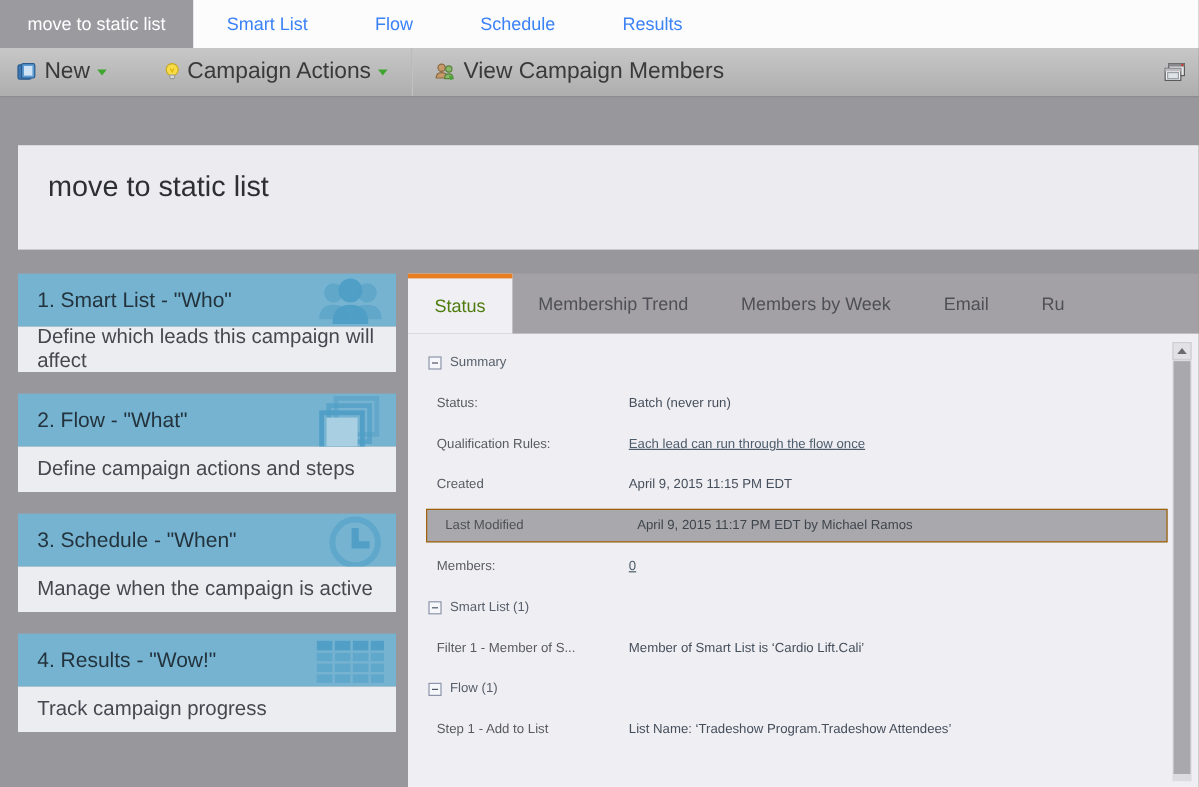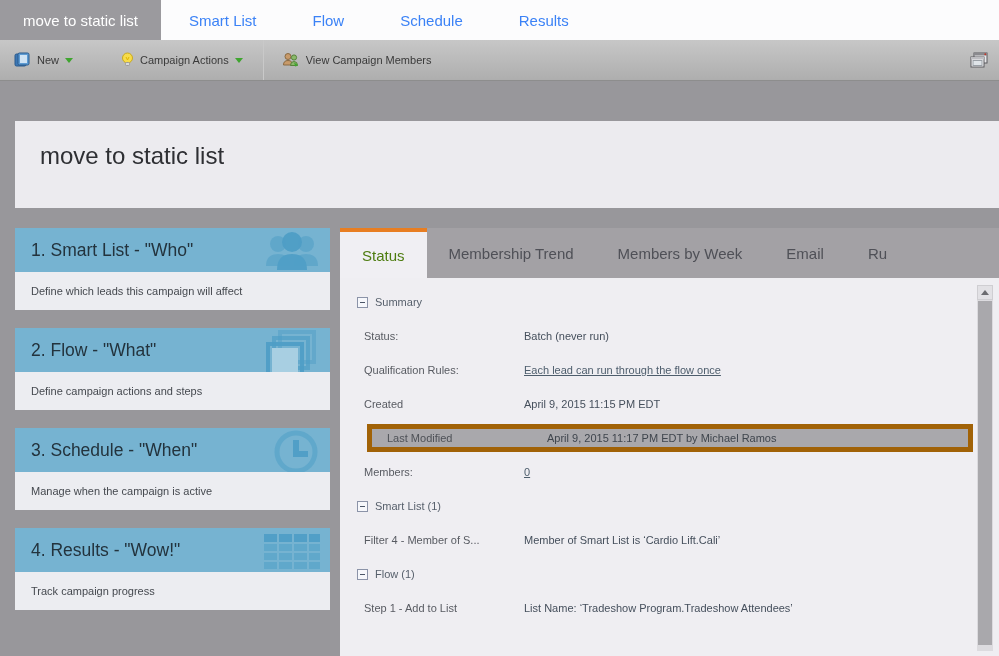--- a/index.html
+++ b/index.html
@@ -7,56 +7,56 @@
   body { font-family:"Liberation Sans", sans-serif; background:#98979b; position:relative; }
 
   
   .topbar { position:absolute; left:0; top:0; width:999px; height:40px; background:#fcfcfd; display:flex; }
   .toptab { display:flex; align-items:center; padding:2px 28px; font-size:15px; color:#3b82f6; cursor:pointer; }
   .toptab.active { background:#9b9a9e; color:#ffffff; width:161px; justify-content:center; padding:0; }
 
   
   .toolbar { position:absolute; left:0; top:40px; width:999px; height:41px;
              background:linear-gradient(#c7c7c7,#aeaeae); border-bottom:1px solid #8d8d8d;
-             display:flex; align-items:center; font-size:11px; color:#3a3a3a; }
+             display:flex; align-items:center; font-size:19px; color:#3a3a3a; }
   .tool-btn { display:flex; align-items:center; gap:6px; padding:0 10px; height:100%; cursor:pointer; }
   .caret { width:0; height:0; border-left:4px solid transparent; border-right:4px solid transparent; border-top:5px solid #3fa52f; margin-top:1px; }
   .tb-sep { width:1px; height:40px; background:#9b9b9b; border-right:1px solid #c9c9c9; margin:0 8px; }
   .tb-right { position:absolute; right:10px; top:0; height:100%; display:flex; align-items:center; cursor:pointer; }
 
   
   .title-panel { position:absolute; left:15px; top:121px; width:984px; height:87px; background:#ecebef; }
   .page-title { font-size:24px; color:#2e2f33; padding:21px 0 0 25px; }
 
   
   .steps-col { position:absolute; left:15px; top:228px; width:315px; }
   .step-card { margin-bottom:18px; cursor:pointer; }
   .step-head { height:44px; background:#76b3d1; color:#23333d; font-size:17.5px;
                display:flex; align-items:center; padding-left:16px; position:relative; overflow:hidden; }
   .step-icon { position:absolute; right:6px; top:2px; width:64px; height:44px; color:#4f9ec6; }
-  .step-body { height:38px; background:#ecedf1; color:#45494f; font-size:11px;
+  .step-body { height:38px; background:#ecedf1; color:#45494f; font-size:17px;
                display:flex; align-items:center; padding-left:16px; }
 
   
   .panel { position:absolute; left:340px; top:228px; width:659px; bottom:0; }
   .panel-tabs { height:50px; background:#a3a1a5; display:flex; }
   .ptab { display:flex; align-items:center; padding:0 22px; font-size:15px; color:#4f5057; cursor:pointer; }
   .ptab.active { background:#f0eff3; color:#4d7c0f; border-top:4px solid #e87e22; padding-top:0; }
   .ptab.clip { padding-right:0; overflow:hidden; }
 
   .panel-content { position:absolute; top:50px; left:0; right:0; bottom:0; background:#efeef2; padding-top:7px; }
   .row { height:34px; display:flex; align-items:center; font-size:11px; }
   .sec-header { padding-left:17px; color:#565f6b; gap:7px; }
   .collapse-box { width:11px; height:11px; border:1px solid #8b93a8; background:#f6f7fb; position:relative; cursor:pointer; flex:none; }
   .collapse-box::after { content:""; position:absolute; left:2px; right:2px; top:4px; height:1px; background:#4c5668; }
   .data-row { padding-left:24px; }
   .data-row .label { width:160px; flex:none; color:#585b62; }
   .data-row .value { color:#454f5c; }
   .value.link { text-decoration:underline; color:#4d5d6c; cursor:pointer; }
-  .row.highlight { height:28px; margin:3px 26px 3px 27px; background:#a9a8ac; border:5px solid #a16207; padding-left:15px; }
+  .row.highlight { height:28px; margin:3px 26px 3px 15px; background:#a9a8ac; border:1px solid #a16207; padding-left:15px; }
   .row.highlight .label { color:#4e5157; }
   .row.highlight .value { color:#3f454d; }
 
   
   .scrollbar { position:absolute; right:6px; top:7px; bottom:5px; width:16px; background:#dcdbdf; }
   .scroll-up { height:15px; background:#e2e1e5; border:1px solid #cfced2; display:flex; align-items:center; justify-content:center; cursor:pointer; }
   .scroll-up::after { content:""; width:0; height:0; border-left:4px solid transparent; border-right:4px solid transparent; border-bottom:5px solid #6b6b70; }
   .scroll-thumb { position:absolute; left:1px; width:14px; top:16px; bottom:6px; background:#a9a8ac; cursor:grab; }
 
   svg { display:block; }
@@ -250,21 +250,21 @@
       <span class="value link">0</span>
     </div>
 
 
     <div class="row sec-header">
       <span class="collapse-box"></span>
       <span>Smart List (1)</span>
     </div>
 
     <div class="row data-row">
-      <span class="label">Filter 4 - Member of S...</span>
+      <span class="label">Filter 1 - Member of S...</span>
       <span class="value">Member of Smart List is ‘Cardio Lift.Cali’</span>
     </div>
 
     <div class="row sec-header">
       <span class="collapse-box"></span>
       <span>Flow (1)</span>
     </div>
 
     <div class="row data-row">
       <span class="label">Step 1 - Add to List</span>

